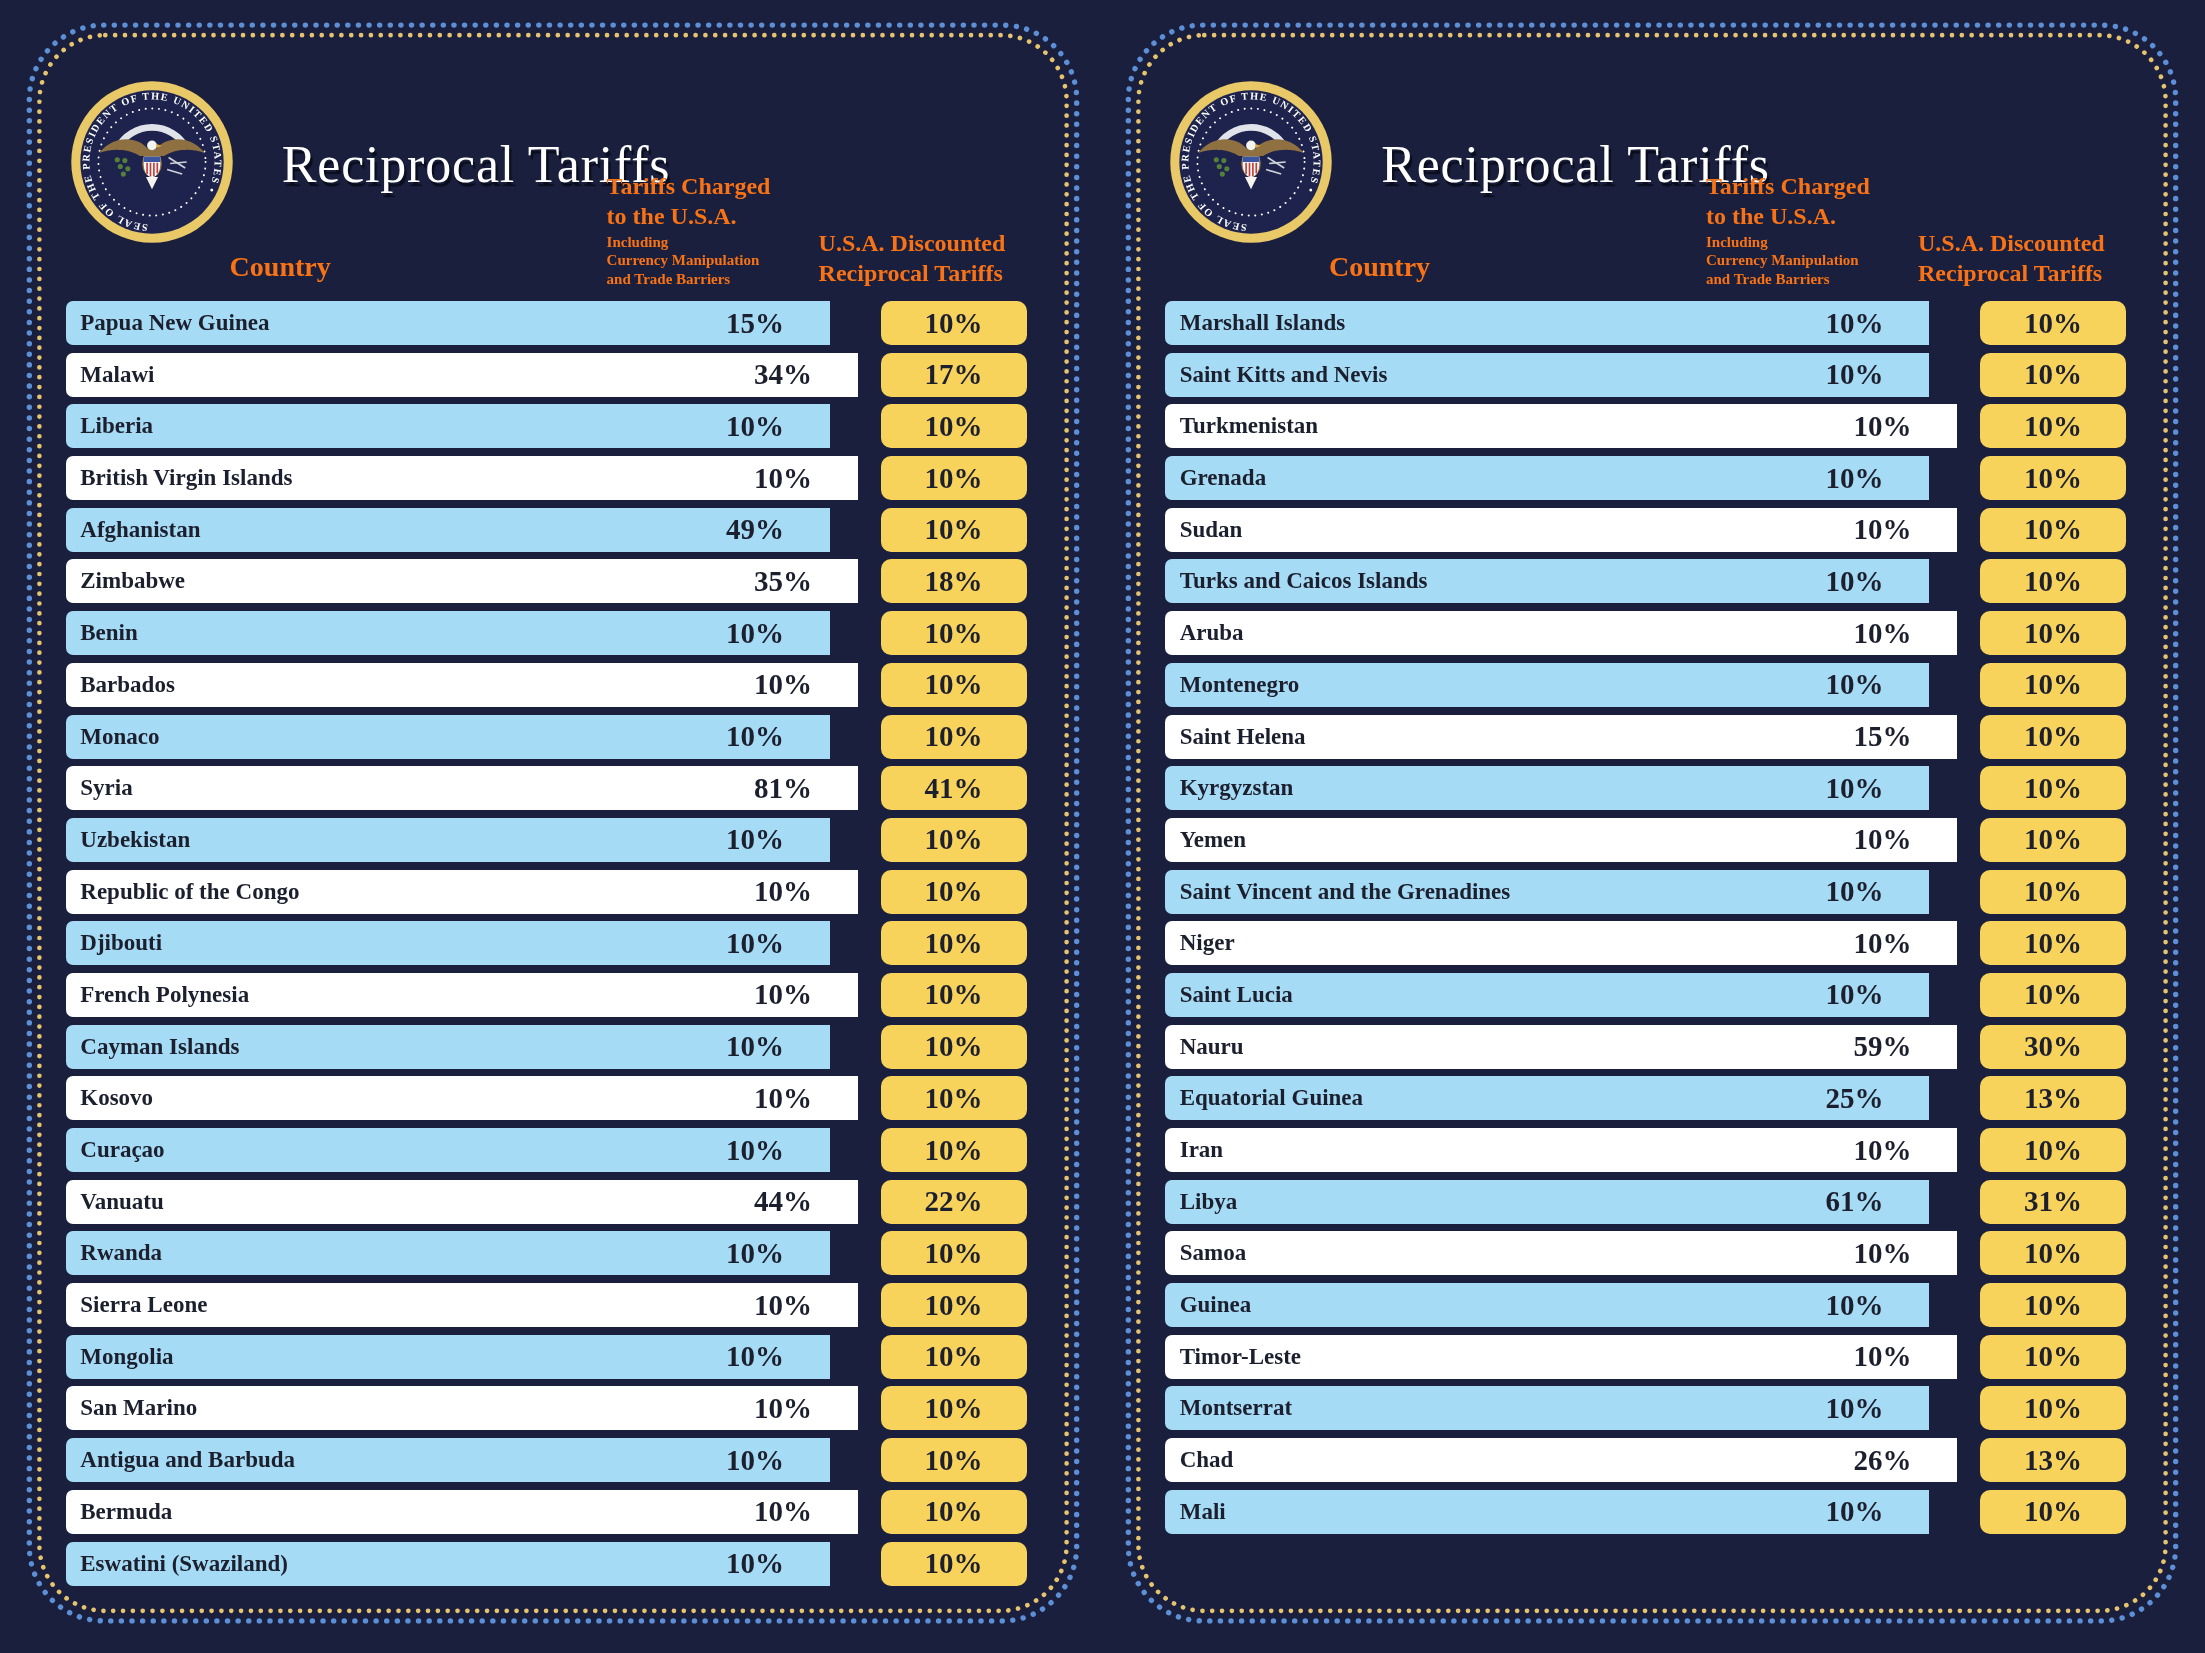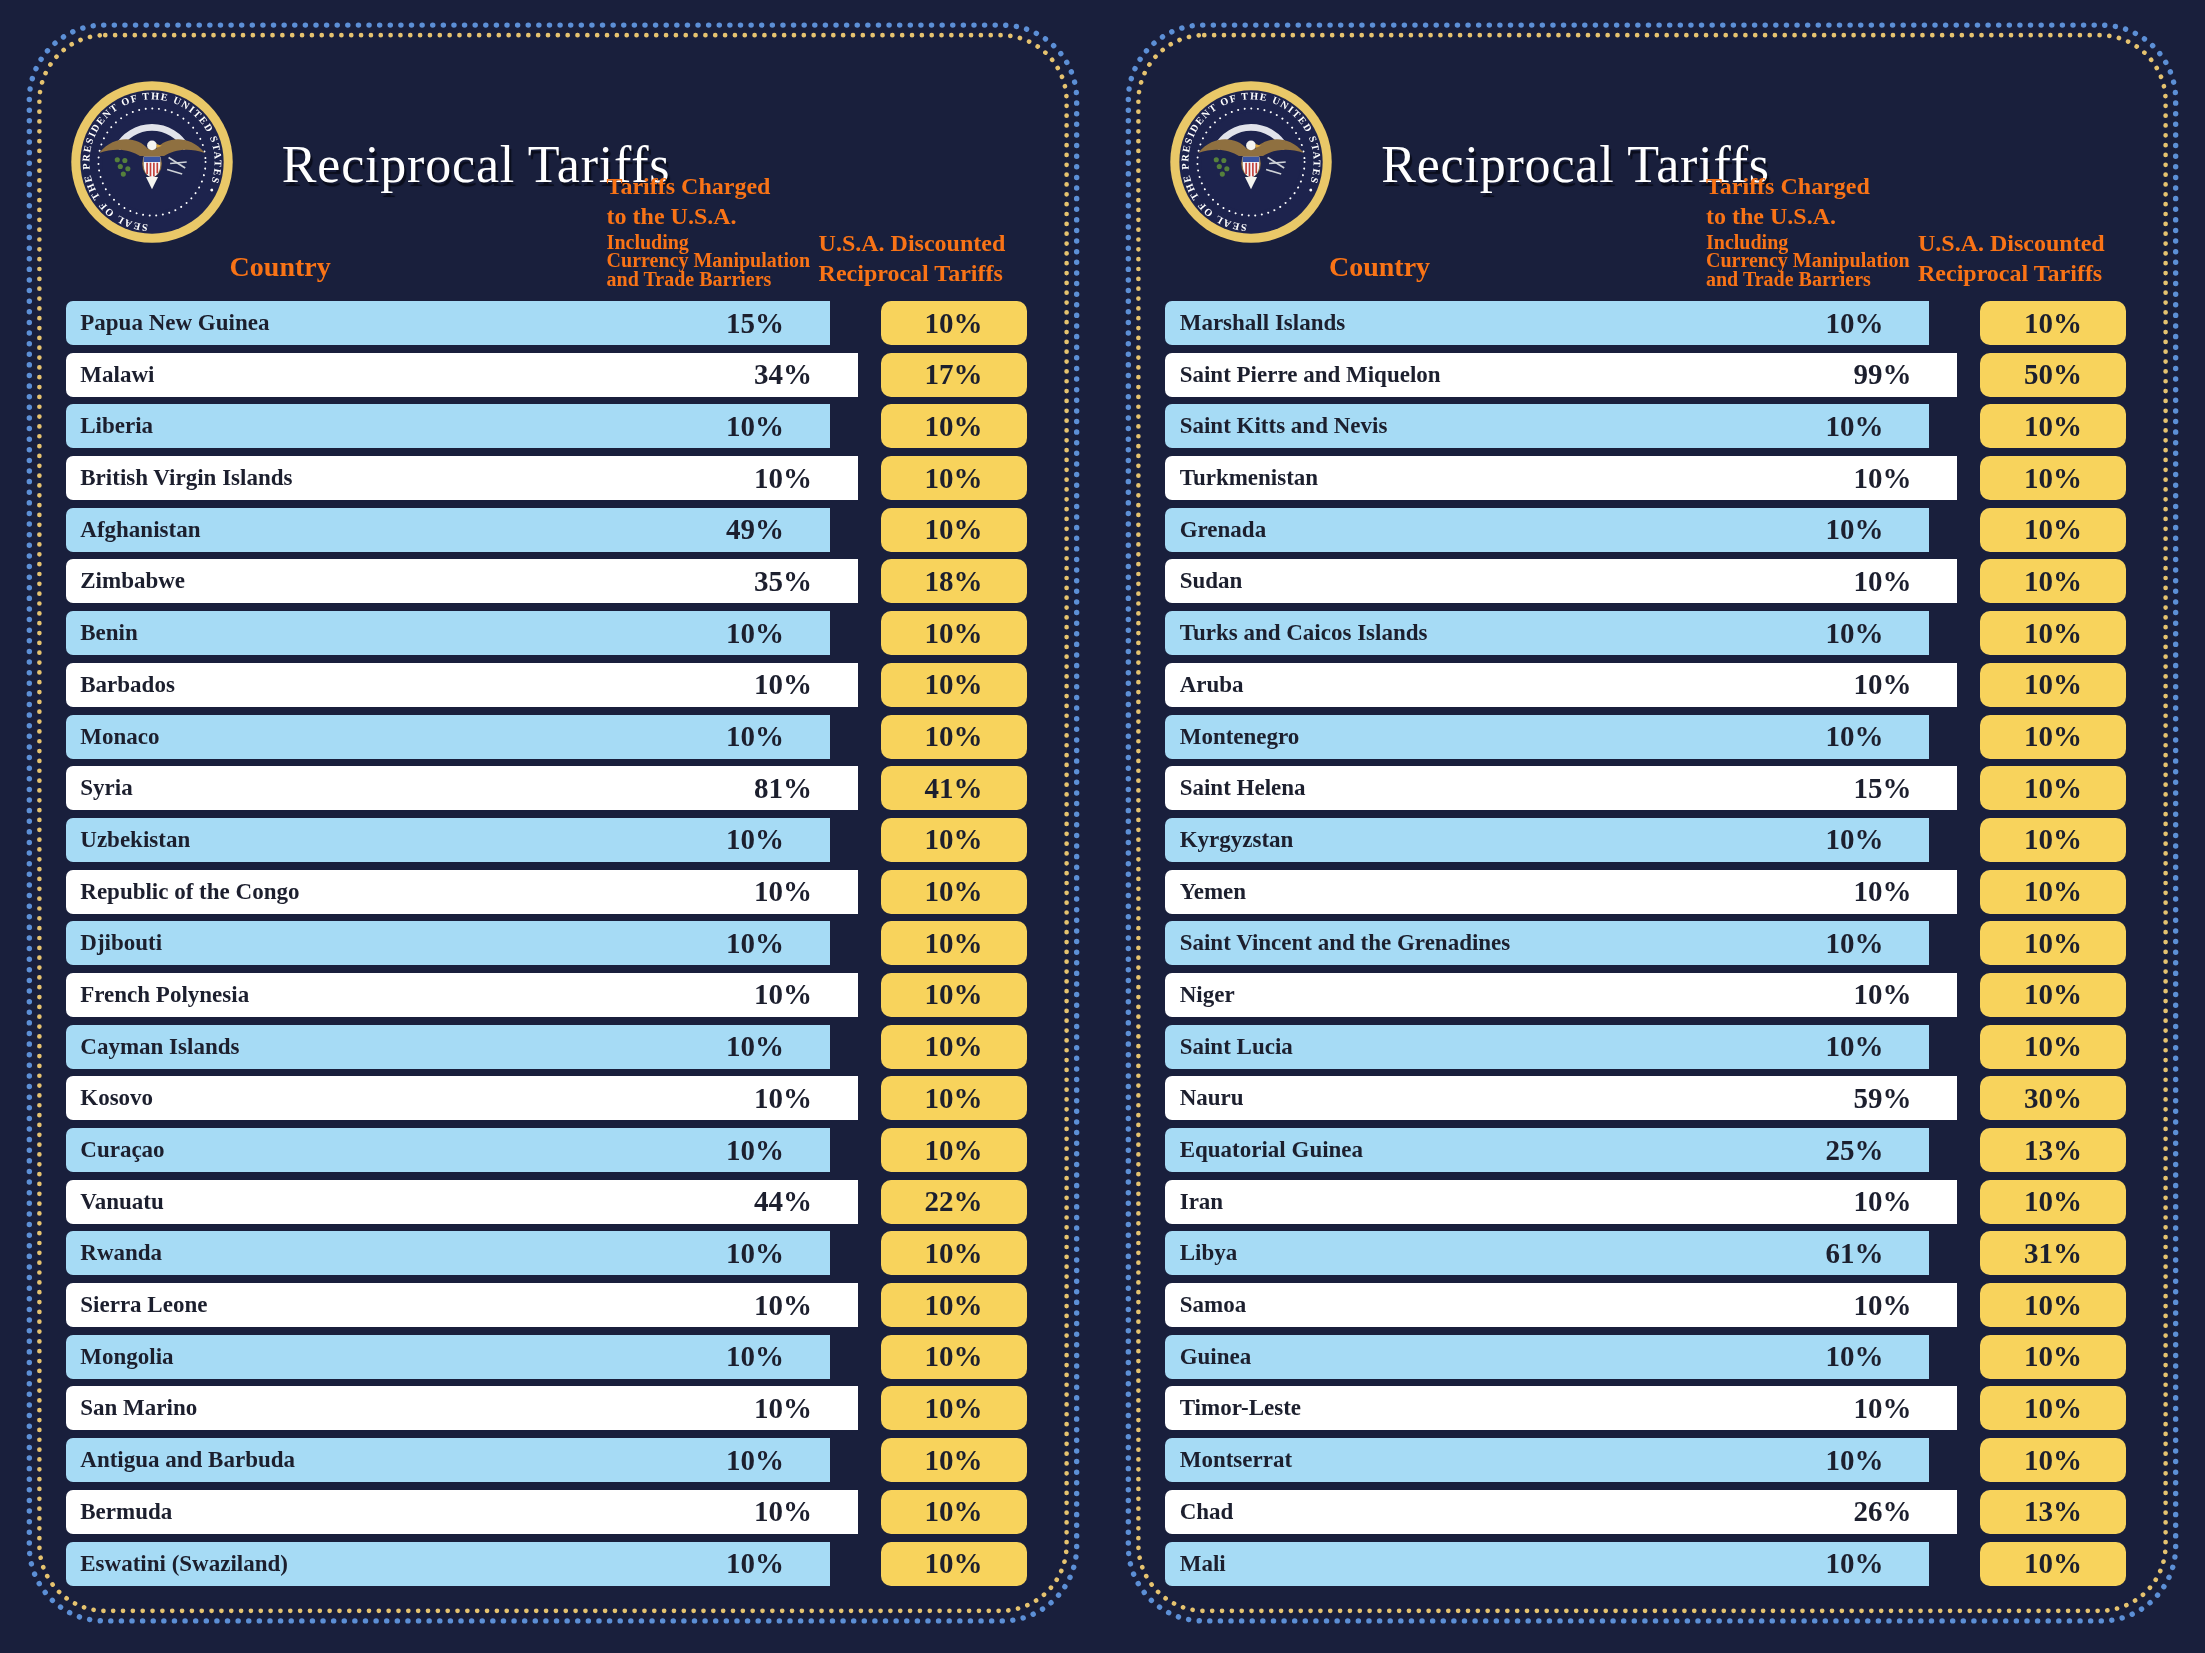--- a/index.html
+++ b/index.html
@@ -17,21 +17,21 @@
   .seal svg{width:100%;height:100%;display:block;}
   .title{
     position:absolute;left:226px;top:113px;width:449px;
     text-align:center;font-size:52px;color:#ffffff;font-weight:400;
     letter-spacing:0.8px;white-space:nowrap;
     text-shadow:2.3px 3.9px 0.8px rgba(8,11,24,.85);
   }
   .head{position:absolute;color:#f97316;font-weight:bold;}
   .head-country{left:204px;top:229px;width:232px;font-size:28px;}
   .head-charged{left:581px;top:149px;width:279px;font-size:24px;line-height:30px;}
-  .head-charged .sub{font-size:20px;line-height:18.6px;margin-top:1.5px;}
+  .head-charged .sub{font-size:15px;line-height:18.6px;margin-top:1.5px;}
   .head-discounted{left:793px;top:206px;width:271px;font-size:24px;line-height:30px;}
   .rows{position:absolute;left:0;top:279px;width:1054px;}
   .row{position:relative;height:44px;margin-bottom:7.7px;}
   .cell{
     position:absolute;top:0;height:44px;border-radius:7.7px;
     display:flex;align-items:center;color:#1c1f2e;
   }
   .cell.country{left:40px;width:656px;padding-left:14.7px;box-sizing:border-box;
     font-size:23px;font-weight:bold;border-radius:7px;}
   .cell.charged{left:655px;width:149px;justify-content:center;
@@ -292,25 +292,20 @@
       <div>U.S.A. Discounted</div>
       <div>Reciprocal Tariffs</div>
     </div>
     <div class="rows">
         <div class="row">
           <div class="cell country tone-blue">Marshall Islands</div>
           <div class="cell charged tone-blue">10%</div>
           <div class="cell discounted tone-gold">10%</div>
         </div>
         <div class="row">
-          <div class="cell country tone-white">Saint Pierre and Miquelon</div>
-          <div class="cell charged tone-white">99%</div>
-          <div class="cell discounted tone-gold">50%</div>
-        </div>
-        <div class="row">
           <div class="cell country tone-blue">Saint Kitts and Nevis</div>
           <div class="cell charged tone-blue">10%</div>
           <div class="cell discounted tone-gold">10%</div>
         </div>
         <div class="row">
           <div class="cell country tone-white">Turkmenistan</div>
           <div class="cell charged tone-white">10%</div>
           <div class="cell discounted tone-gold">10%</div>
         </div>
         <div class="row">

